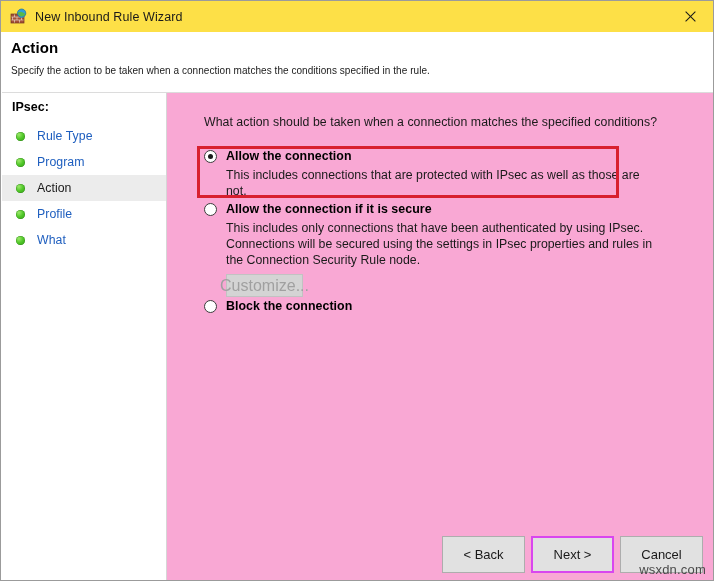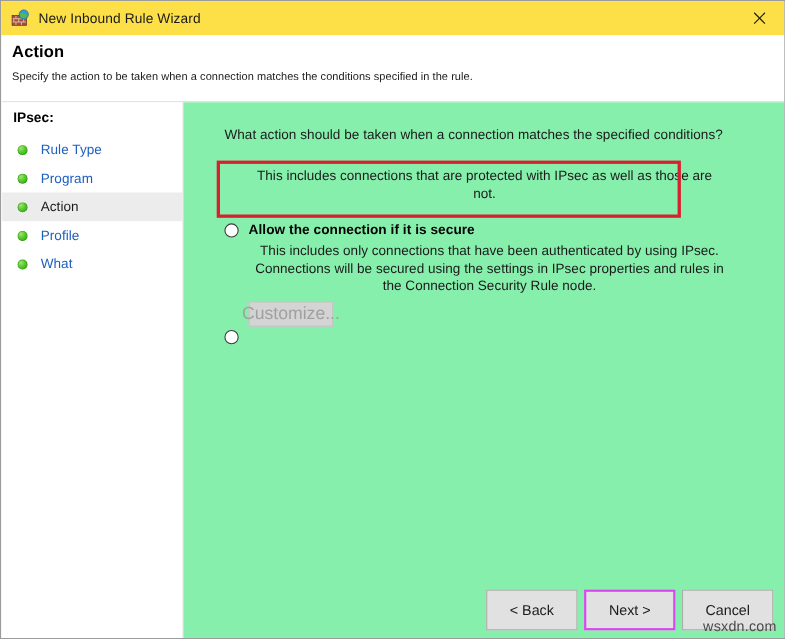--- a/index.html
+++ b/index.html
@@ -93,21 +93,21 @@
   .step-label {
     font-size: 12.3px; color: #1f5fbf;
     letter-spacing: 0.05px;
   }
   .step-item.current .step-label { color: #1a1a1a; }
 
   
   #main {
     position: absolute; left: 166px; top: 92px;
     width: 546px; height: 487px;
-    background: #86efac;
+    background: #f9a8d4;
   }
   #question {
     position: absolute; left: 37px; top: 22px;
     font-size: 12.3px; color: #1a1a1a;
     letter-spacing: 0.05px;
   }
 
   
   .option { position: absolute; left: 37px; }
   #option-allow      { top: 56px;  width: 451px; }
@@ -131,21 +131,21 @@
     border-radius: 50%;
     background: #1a1a1a;
   }
   .opt-title {
     font-size: 12.4px; font-weight: bold; color: #000000;
     letter-spacing: 0.05px; line-height: 15px;
   }
   .opt-desc {
     margin-left: 22px; margin-top: 3px;
     font-size: 12.3px; color: #1a1a1a;
-    letter-spacing: 0.02px; line-height: 16px; text-align: center;
+    letter-spacing: 0.02px; line-height: 16px;
   }
 
   
   #red-box {
     position: absolute; left: 196px; top: 145px;
     width: 422px; height: 52px;
     border: 3px solid #d8202f;
     pointer-events: none;
   }
 
@@ -254,36 +254,41 @@
         <span class="step-label">What</span>
       </li>
     </ul>
   </div>
 
   <div id="main">
 
     <div id="question">What action should be taken when a connection matches the specified conditions?</div>
 
     <div class="option" id="option-allow">
+      <div class="opt-head">
+        <span class="radio checked"></span>
+        <span class="opt-title">Allow the connection</span>
+      </div>
       <div class="opt-desc">This includes connections that are protected with IPsec as well as those are not.</div>
     </div>
 
     <div class="option" id="option-allow-sec">
       <div class="opt-head">
         <span class="radio"></span>
         <span class="opt-title">Allow the connection if it is secure</span>
       </div>
       <div class="opt-desc">This includes only connections that have been authenticated by using IPsec.  Connections will be secured using the settings in IPsec properties and rules in the Connection Security Rule node.</div>
     </div>
 
     <div id="customize-btn">Customize...</div>
 
     <div class="option" id="option-block">
       <div class="opt-head">
         <span class="radio"></span>
+        <span class="opt-title">Block the connection</span>
       </div>
     </div>
 
     <div id="footer">
       <div class="btn" id="btn-back">&lt; Back</div>
       <div class="btn" id="btn-next">Next &gt;</div>
       <div class="btn" id="btn-cancel">Cancel</div>
       <div id="watermark">wsxdn.com</div>
     </div>
 

